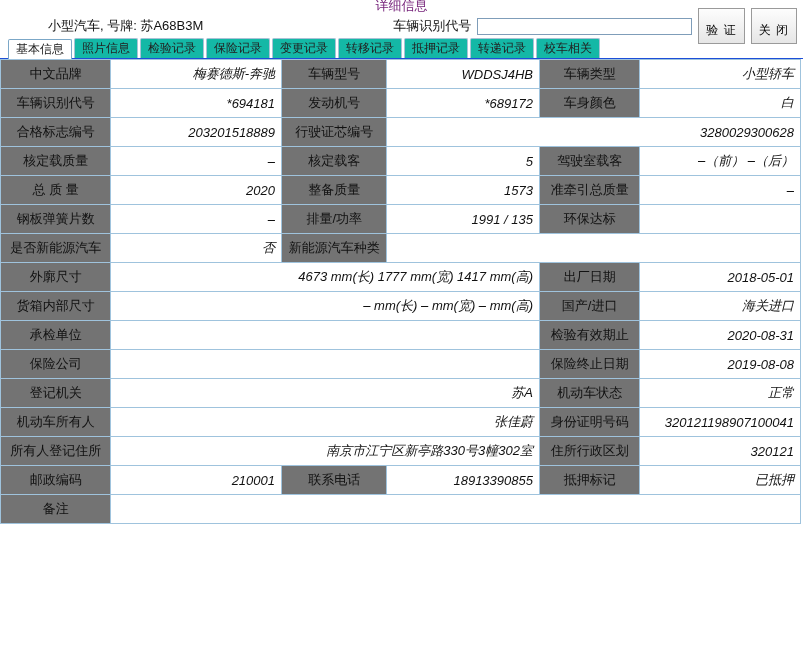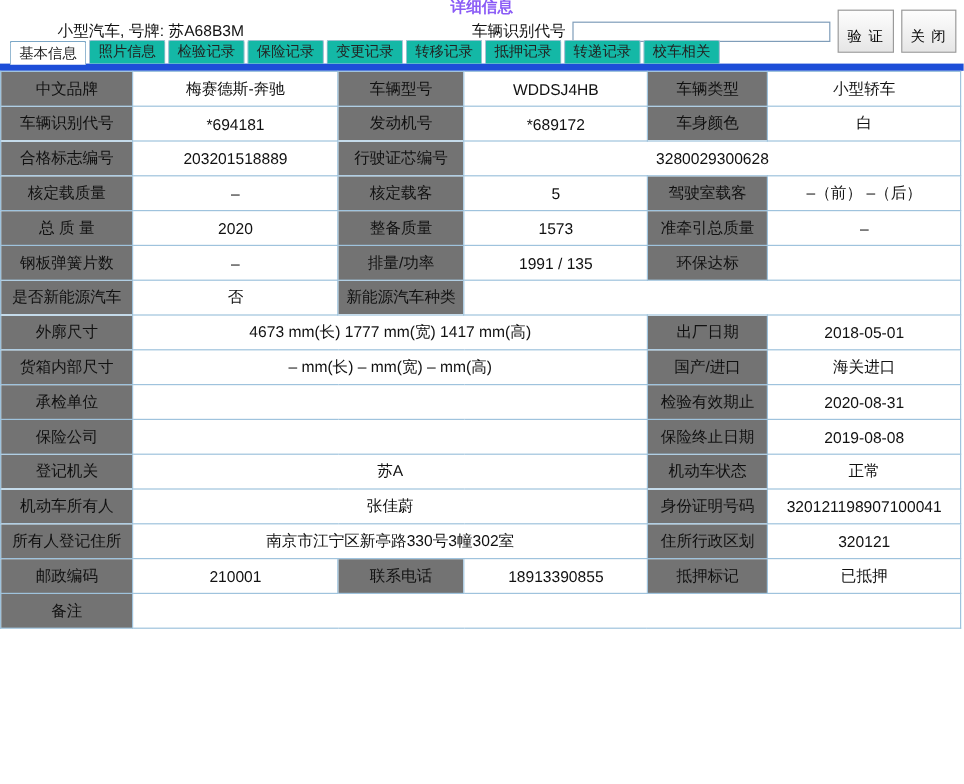--- a/index.html
+++ b/index.html
@@ -15,22 +15,22 @@
     position: relative;
   }
   .page {
     width: 803px;
     height: 653px;
     position: relative;
   }
   .title-bar {
     text-align: center;
     font-size: 13px;
-    font-weight: bold;
-    color: #8b5cf6;
+    font-weight: normal;
+    color: #701a75;
     height: 14px;
     line-height: 12px;
     overflow: hidden;
   }
   .toolbar {
     display: flex;
     align-items: center;
     padding: 4px 6px 4px 10px;
     font-size: 13px;
     color: #111;
@@ -66,21 +66,21 @@
     line-height: 17px;
     box-sizing: border-box;
     cursor: pointer;
     letter-spacing: 1px;
   }
   .tabs {
     display: flex;
     align-items: flex-end;
     padding-left: 8px;
     height: 21px;
-    border-bottom: 6px solid #1d4ed8;
+    border-bottom: 1px solid #1d4ed8;
     box-sizing: border-box;
   }
   .tab {
     font-size: 12px;
     padding: 2px 7px 2px 7px;
     border: 1px solid #a9c2d6;
     border-bottom: none;
     background: #14b8a6;
     margin-right: 2px;
     cursor: pointer;
@@ -114,21 +114,22 @@
     white-space: nowrap;
   }
   td.lbl {
     background: #737373;
     color: #1a4a6e;
     text-align: center;
     font-size: 13px;
   }
   td.val {
     background: #ffffff;
-    text-align: center;
+    text-align: right;
+    font-style: italic;
   }
   .c1 { width: 110px; }
   .c2 { width: 170px; }
   .c3 { width: 105px; }
   .c4 { width: 152px; }
   .c5 { width: 100px; }
   .c6 { width: 160px; }
 </style>
 </head>
 <body>

